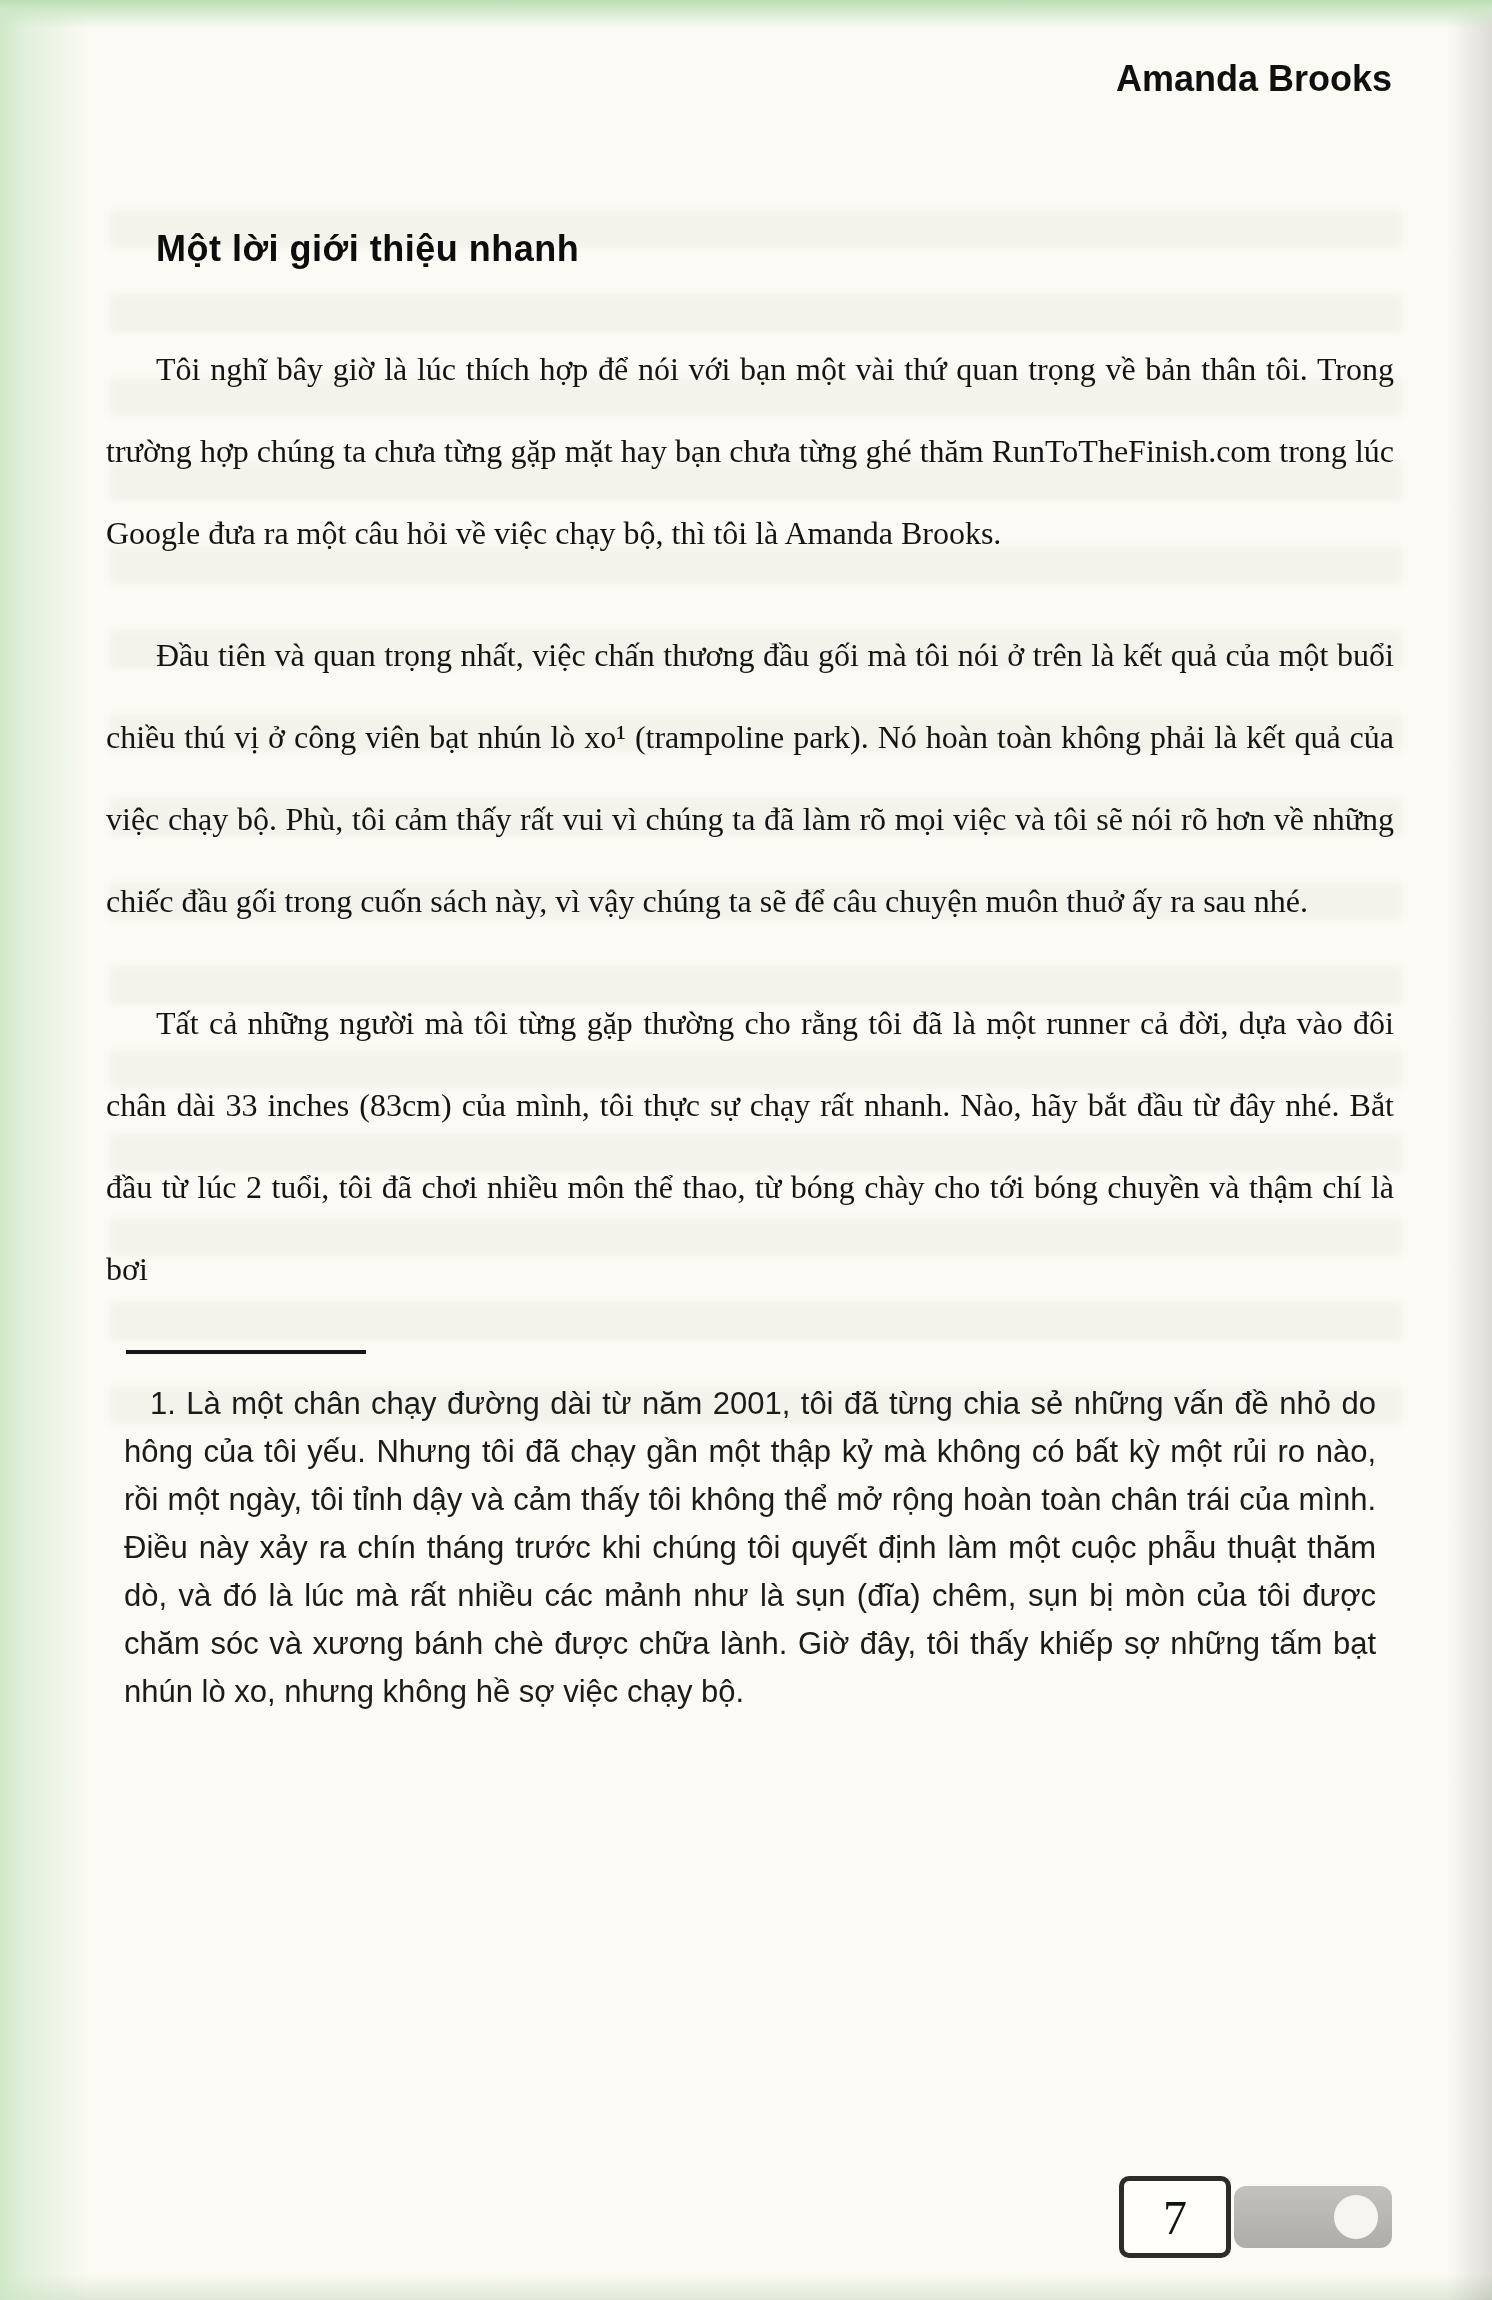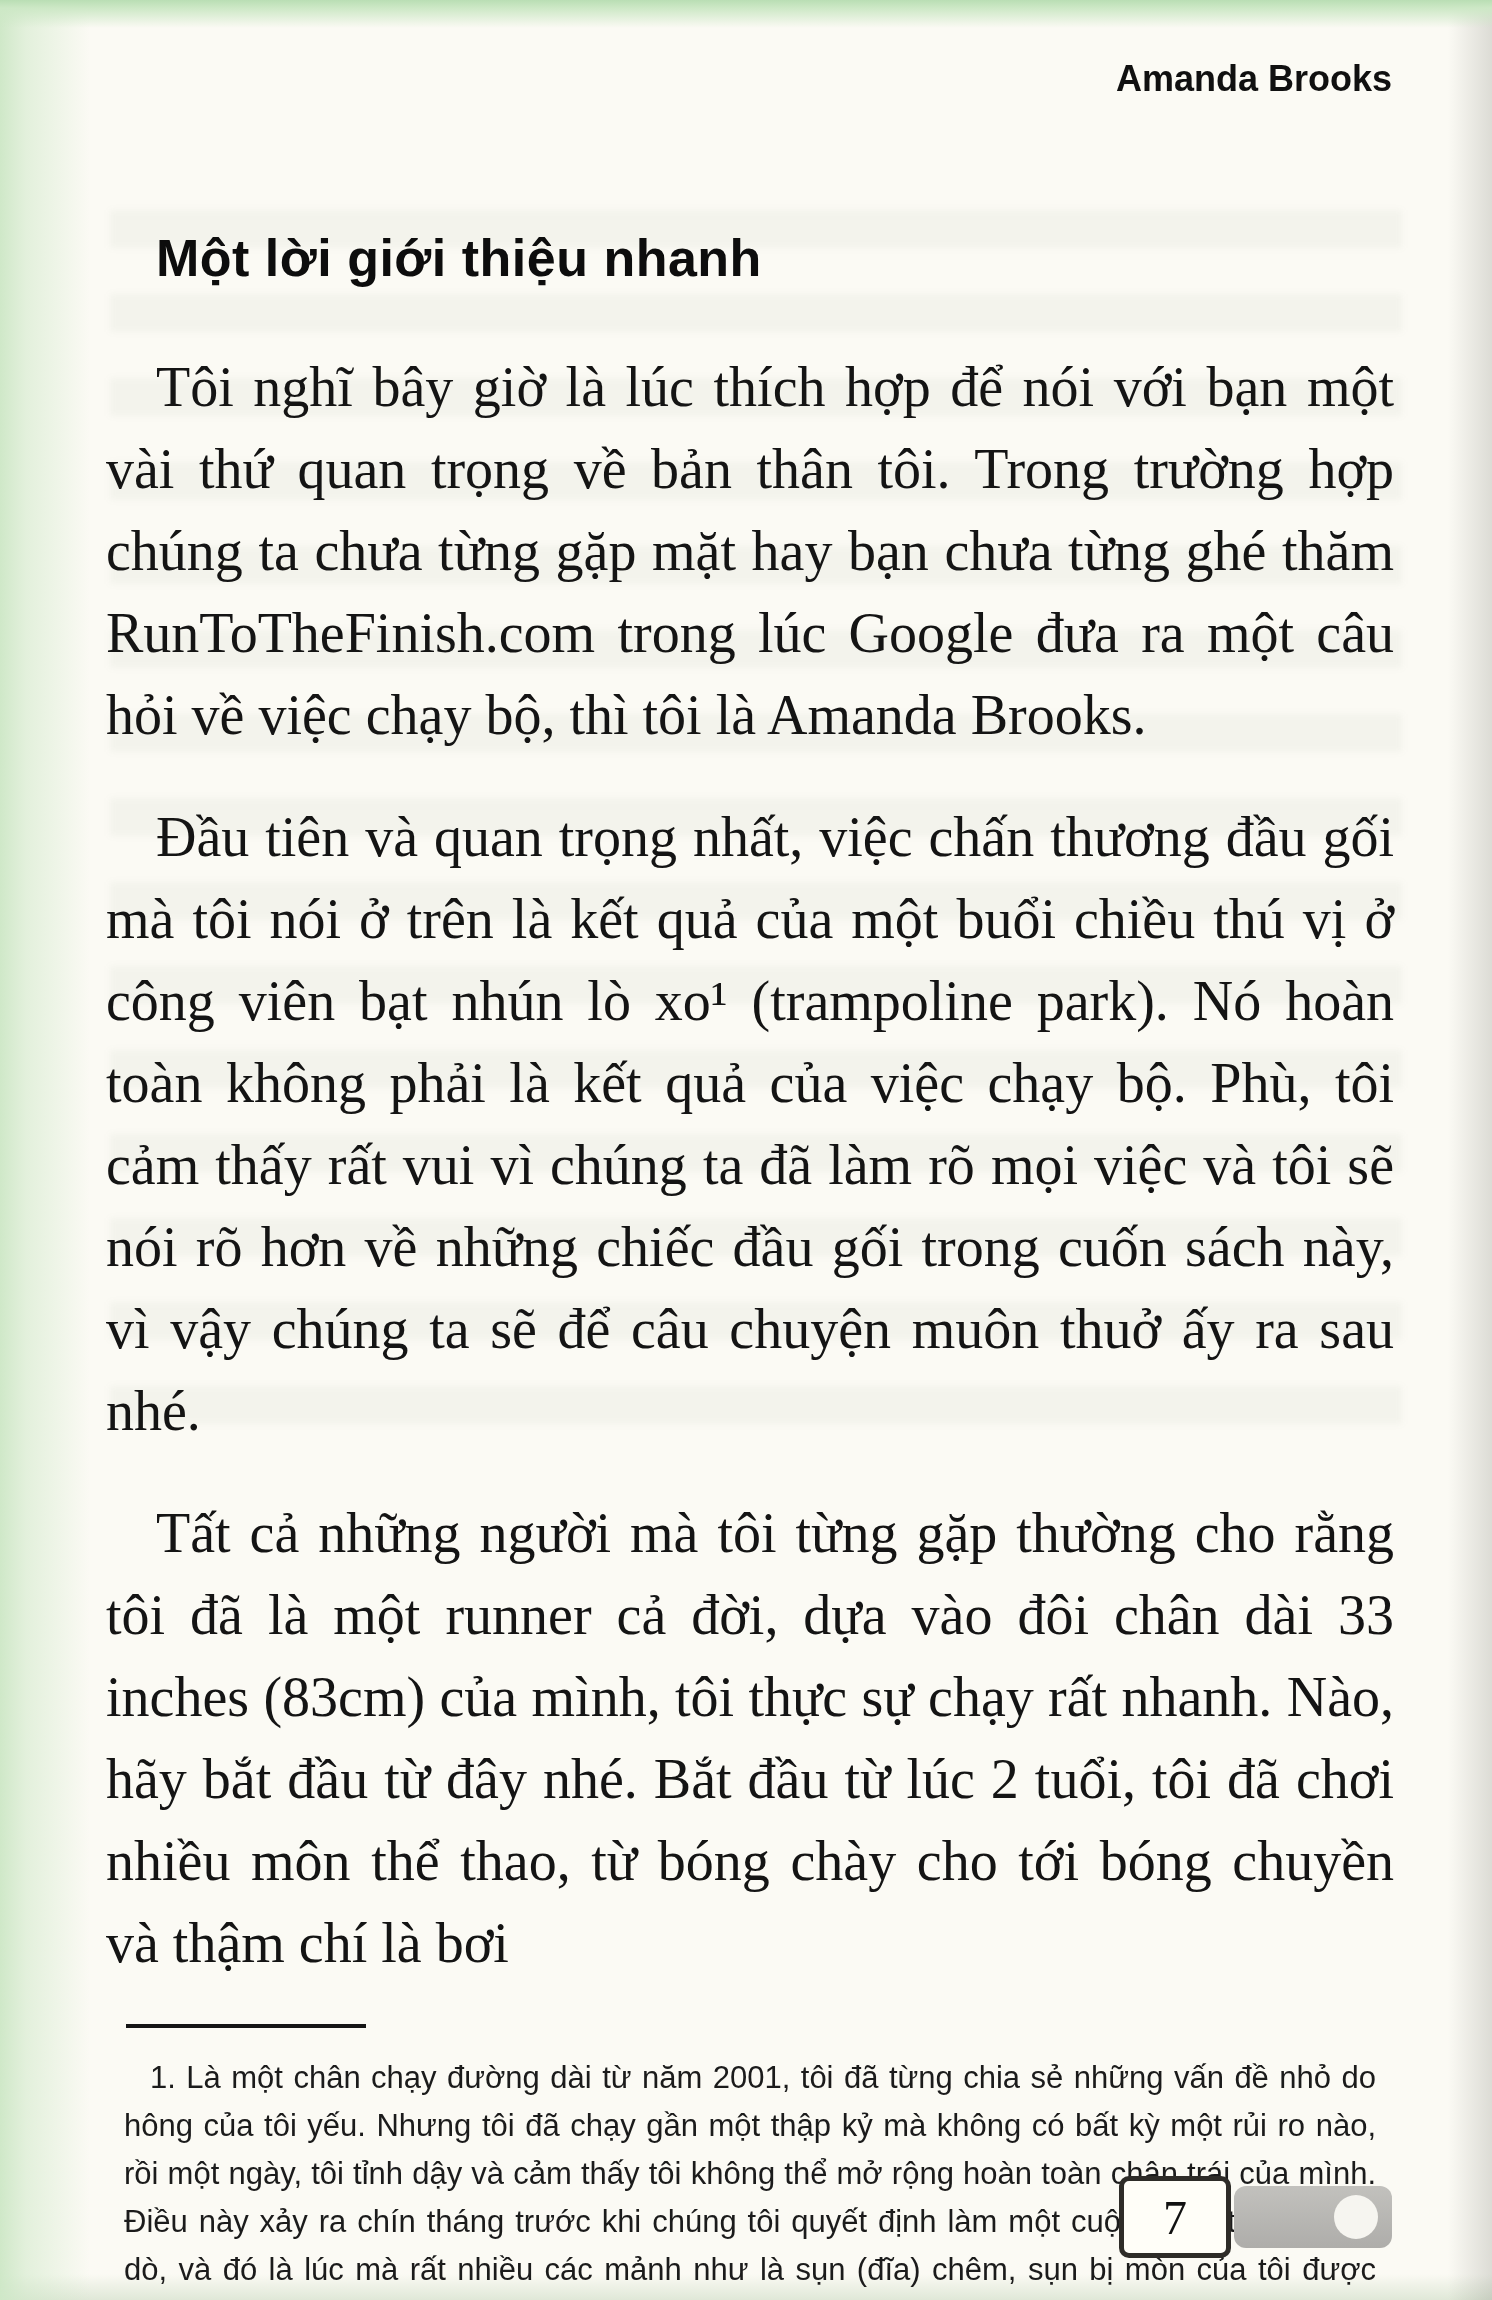--- a/index.html
+++ b/index.html
@@ -29,26 +29,26 @@
     position:absolute;top:58px;right:100px;
     font-family:"Liberation Sans","DejaVu Sans",sans-serif;
     font-weight:bold;font-size:36px;color:#101010;text-align:right;
   }
   .content{
     position:absolute;left:106px;top:228px;width:1288px;
   }
   h1.title{
     margin:0 0 58px 50px;
     font-family:"Liberation Sans","DejaVu Sans",sans-serif;
-    font-weight:bold;font-size:52px;color:#0d0d0d;
+    font-weight:bold;font-size:36px;color:#0d0d0d;
     letter-spacing:0.5px;
   }
   p.body-par{
     margin:0 0 40px 0;
-    font-size:56px;line-height:82px;
+    font-size:32px;line-height:82px;
     text-indent:50px;text-align:justify;
     color:#141414;
   }
   .footnote-rule{
     width:240px;height:0;
     border-top:4px solid #151515;
     margin:26px 0 26px 20px;
   }
   p.footnote{
     margin:18px;

